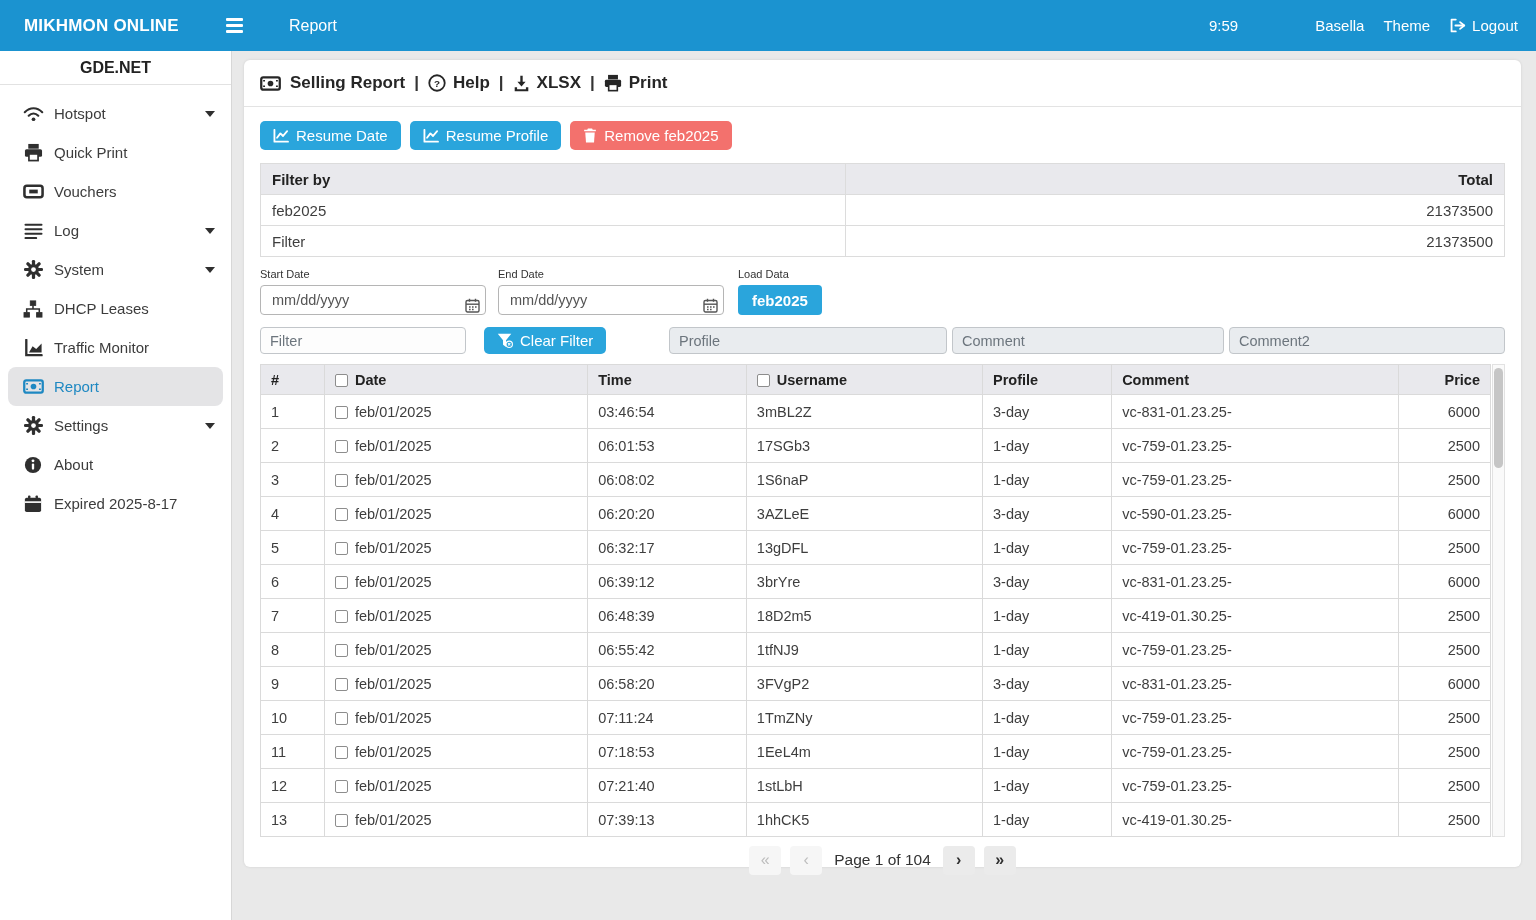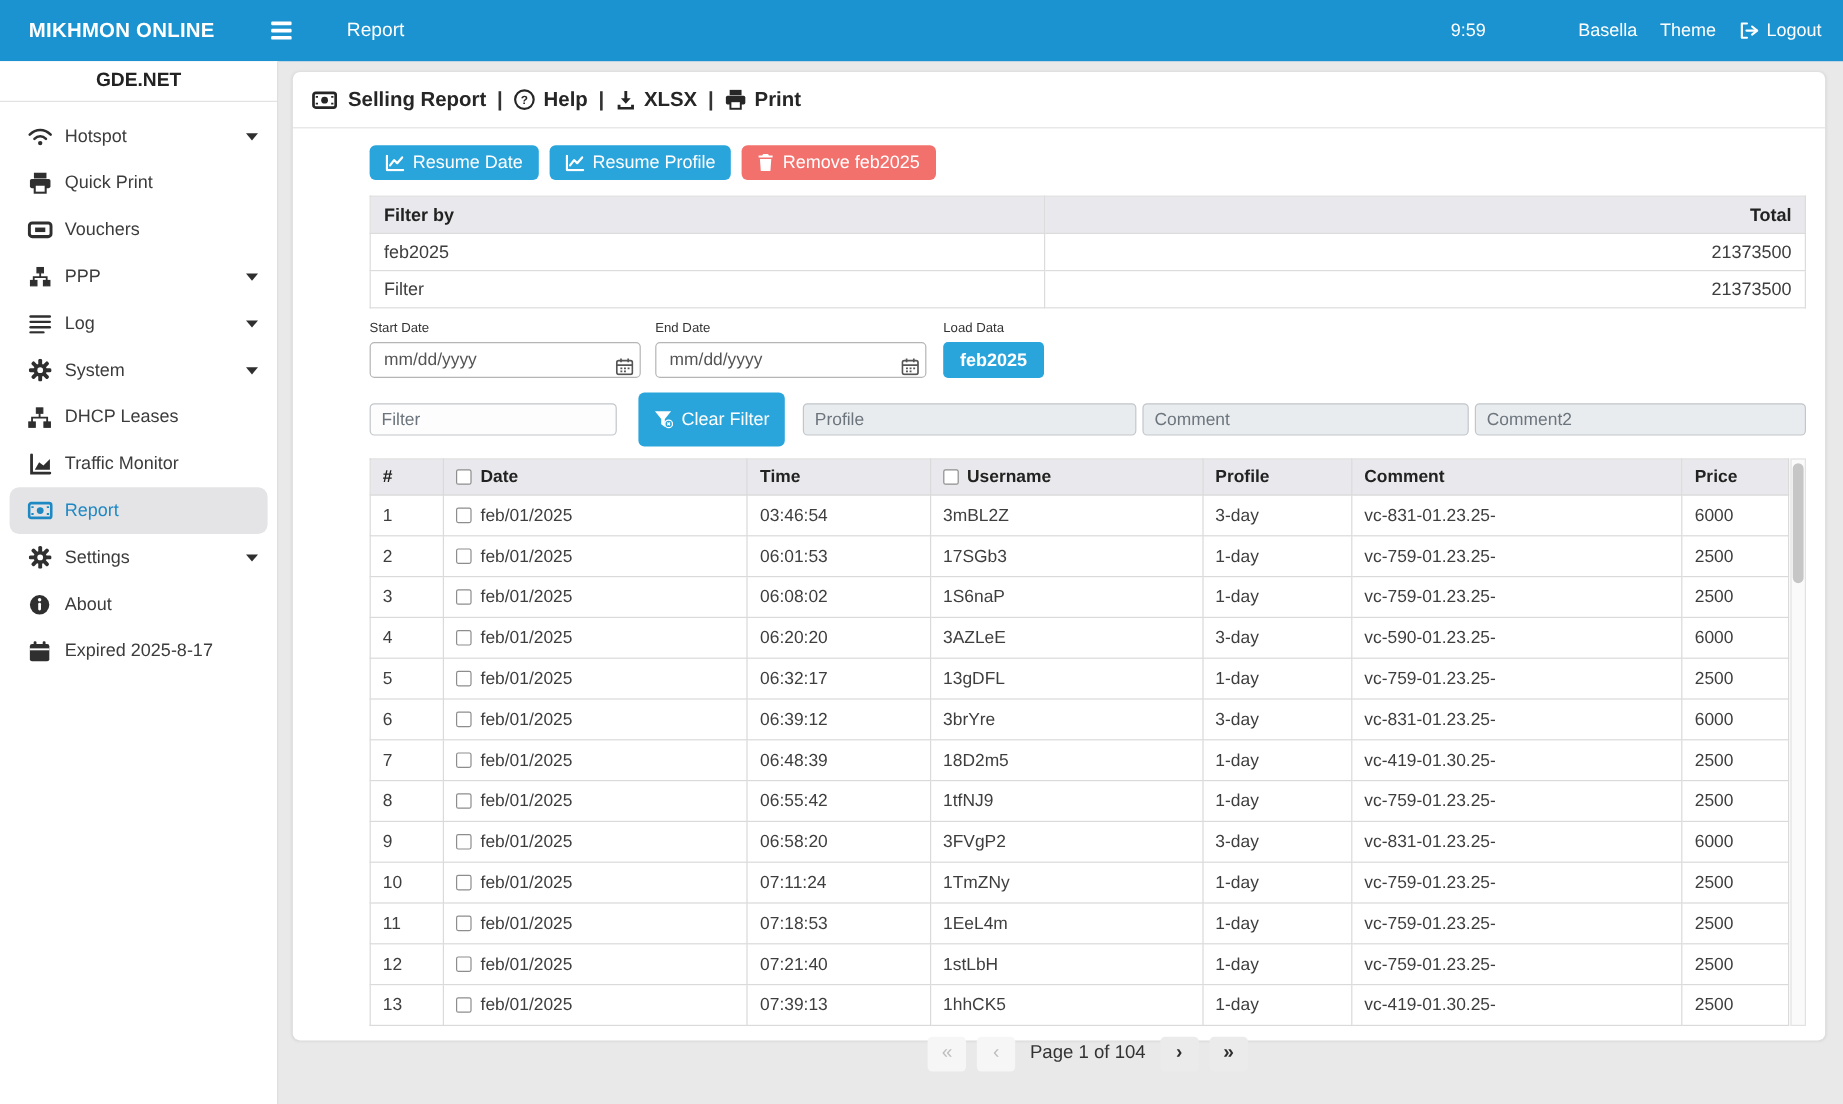--- a/index.html
+++ b/index.html
@@ -30,21 +30,21 @@
   .nav-icon{width:24px;display:flex;justify-content:center;align-items:center;margin-right:9px;color:#2f2f2f;}
   .nav-item.active{background:#e4e4e6;border-radius:8px;margin:0 8px;padding:0 8px 0 13px;color:var(--c-active);}
   .nav-item.active .nav-icon{color:var(--c-active);}
   .chevron{margin-left:auto;width:0;height:0;border-left:5px solid transparent;border-right:5px solid transparent;border-top:6px solid #2f2f2f;}
   
   .main{flex:1;padding:9px 15px 0 12px;}
   .panel{background:#fff;border-radius:6px;height:807px;box-shadow:0 0 3px rgba(0,0,0,.10);}
   .panel-header{display:flex;align-items:center;gap:9px;padding:13px 16px;border-bottom:1px solid #e3e3e3;font-weight:bold;font-size:17px;color:#262626;}
   .sep{color:#333;font-weight:bold;}
   .ph-item{display:flex;align-items:center;gap:7px;cursor:pointer;}
-  .panel-body{padding:13px 16px 0;margin-left:48px;}
+  .panel-body{padding:13px 16px 0;}
   
   .btn-row{display:flex;gap:9px;margin:1px 0 13px;}
   .btn{display:inline-flex;align-items:center;gap:7px;border:none;border-radius:5px;color:#fff;font-size:15px;height:29px;padding:0 13px;cursor:pointer;font-family:inherit;}
   .btn-blue{background:var(--c-blue);}
   .btn-red{background:var(--c-red);}
   
   .summary{width:100%;border-collapse:collapse;font-size:15px;margin-bottom:11px;}
   .summary th,.summary td{border:1px solid #dcdcdc;padding:5px 11px;height:31px;}
   .summary th{background:#e9e9ed;text-align:left;color:#222;}
   .summary .r{text-align:right;}
@@ -57,32 +57,32 @@
   .date-input{width:100%;height:30px;border:1px solid #b5b5b5;border-radius:4px;padding:0 26px 0 11px;font-size:14.5px;color:#555;background:#fff;font-family:inherit;}
   .date-input::placeholder{color:#555;}
   .cal-icon{position:absolute;right:6px;top:7px;pointer-events:none;}
   .load-col{margin-left:2px;}
   .load-btn{height:30px;border:none;border-radius:4px;padding:0 14px;font-size:15px;font-weight:600;color:#fff;background:var(--c-blue);cursor:pointer;font-family:inherit;}
   
   .filter-row{display:flex;align-items:center;margin-bottom:10px;}
   .inp{height:27px;border:1px solid #c2c6ca;border-radius:4px;font-size:14.5px;padding:0 9px;font-family:inherit;color:#444;}
   .inp::placeholder{color:#6c757d;}
   .filter-input{width:206px;background:#fdfdfd;}
-  .clear-btn{margin-left:18px;height:45px;}
+  .clear-btn{margin-left:18px;height:27px;}
   .profile-input{margin-left:auto;width:278px;background:#e9ecef;}
   .comment-input{margin-left:5px;width:272px;background:#e9ecef;}
   .comment2-input{margin-left:5px;width:276px;background:#e9ecef;}
   
   .table-wrap{position:relative;padding-right:14px;}
   .vscroll{position:absolute;top:0;right:0;width:13px;height:100%;background:#fafafa;border:1px solid #e2e2e2;}
   .vthumb{position:absolute;top:3px;left:1px;width:9px;height:100px;background:#c6c6c6;border-radius:5px;}
   .data-table{width:100%;border-collapse:collapse;font-size:14.5px;table-layout:fixed;}
   .data-table th{background:#e9e9ed;height:30px;text-align:left;font-weight:bold;color:#222;padding:0 10px;border:1px solid #dadada;}
   .data-table td{border:1px solid #dadada;padding:0 10px;height:34px;color:#3e3e3e;}
-  .data-table .r{text-align:left;}
+  .data-table .r{text-align:right;}
   .cb{appearance:none;-webkit-appearance:none;width:13px;height:13px;border:1px solid #8d8d8d;border-radius:2px;background:#fff;margin:0 7px 0 0;vertical-align:-2px;cursor:pointer;}
   col.c-num{width:5.2%;}col.c-date{width:21.4%;}col.c-time{width:12.9%;}col.c-user{width:19.2%;}
   col.c-prof{width:10.5%;}col.c-com{width:23.3%;}col.c-price{width:7.5%;}
   
   .pagination{display:flex;align-items:center;justify-content:center;gap:9px;height:46px;}
   .pg-btn{min-width:32px;height:29px;border:none;border-radius:4px;display:flex;align-items:center;justify-content:center;font-size:16px;cursor:pointer;font-family:inherit;}
   .pg-dis{background:#f6f6f6;color:#bdbdbd;}
   .pg-en{background:#ebebeb;color:#2f2f2f;font-weight:bold;}
   .pg-label{font-size:15.5px;color:#333;margin:0 3px;}
   svg{display:block;}
@@ -146,32 +146,20 @@
         <span>Quick Print</span>
       </div>
       <div class="nav-item">
         <span class="nav-icon">
           <svg width="21" height="17" viewBox="0 0 22 18">
               <rect x="1.4" y="3" width="19.2" height="12" rx="2.6" fill="none" stroke="#2f2f2f" stroke-width="2.7"></rect>
               <rect x="6.5" y="7" width="9" height="4" fill="#2f2f2f"></rect>
             </svg>
         </span>
         <span>Vouchers</span>
-      </div>
-      <div class="nav-item">
-        <span class="nav-icon">
-          <svg width="19" height="18" viewBox="0 0 20 20" fill="#2f2f2f" stroke="#2f2f2f">
-              <rect x="7" y="1" width="6" height="5"></rect>
-              <rect x="1" y="13" width="6" height="5"></rect>
-              <rect x="13" y="13" width="6" height="5"></rect>
-              <path d="M10 6v4M4 13v-3h12v3M10 10v0" fill="none" stroke-width="1.7"></path>
-            </svg>
-        </span>
-        <span>PPP</span>
-        <span class="chevron"></span>
       </div>
       <div class="nav-item">
         <span class="nav-icon">
           <svg width="19" height="16" viewBox="0 0 20 18" stroke="#2f2f2f" stroke-width="2.3" stroke-linecap="round">
               <line x1="1" y1="2" x2="19" y2="2"></line>
               <line x1="1" y1="7" x2="19" y2="7"></line>
               <line x1="1" y1="12" x2="19" y2="12"></line>
               <line x1="1" y1="17" x2="13" y2="17"></line>
             </svg>
         </span>

